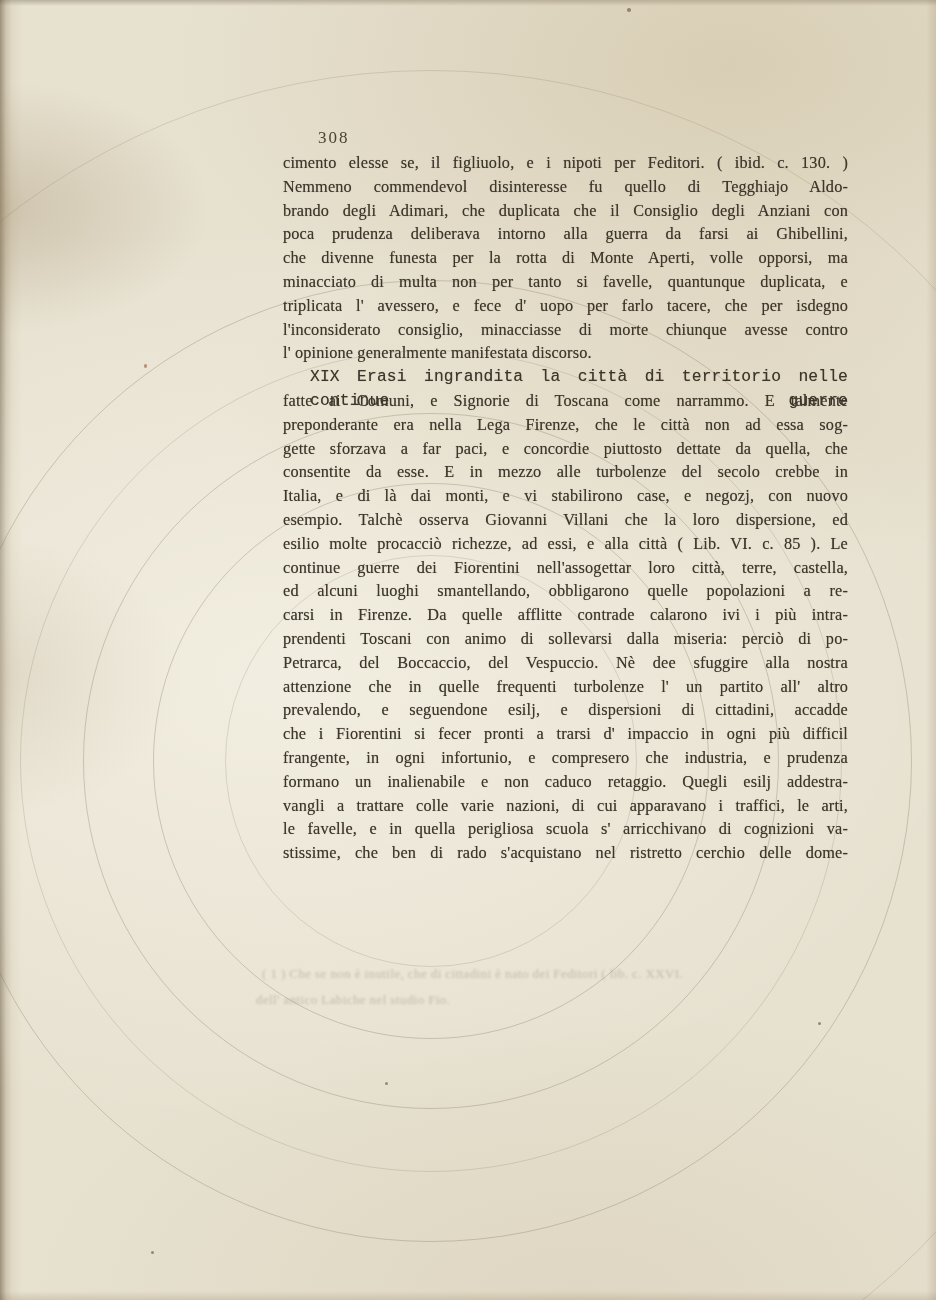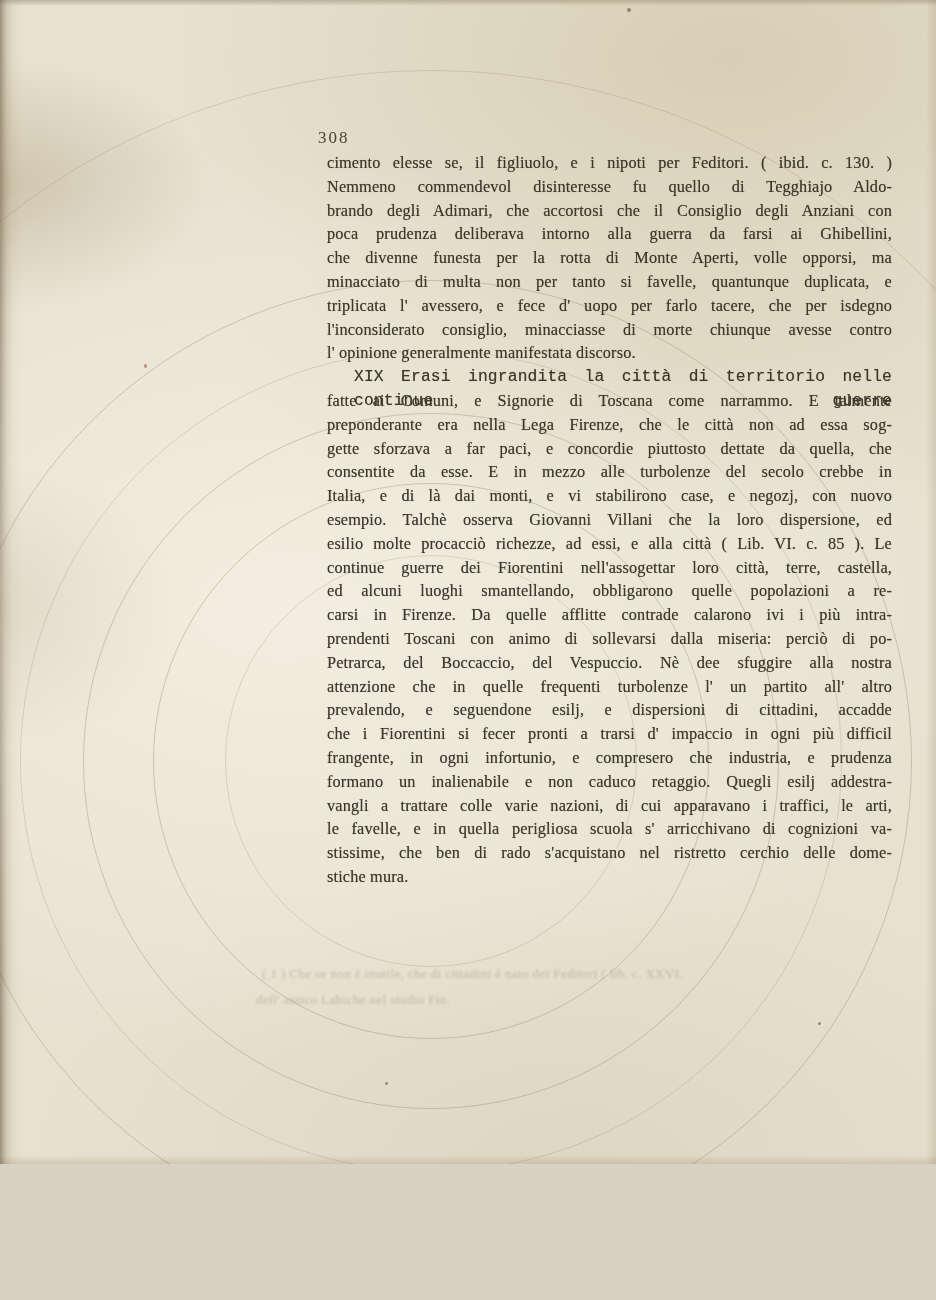--- a/index.html
+++ b/index.html
@@ -1,17 +1,17 @@
 <!DOCTYPE html>
 <html><head>
 <meta charset="utf-8">
 <style>
   html,body{margin:0;padding:0;background:#d8d2c2;}
   .page{
-    position:relative;width:936px;height:1164px;overflow:hidden;
+    position:relative;width:936px;height:1300px;overflow:hidden;
     background:
       radial-gradient(900px 520px at 78% 5%, rgba(186,166,124,0.32), rgba(186,166,124,0) 62%),
       radial-gradient(700px 260px at 72% 31%, rgba(188,170,130,0.16), transparent 65%),
       radial-gradient(1000px 650px at 30% 52%, rgba(255,253,244,0.45), transparent 70%),
       radial-gradient(800px 420px at 62% 100%, rgba(178,160,122,0.16), transparent 70%),
       radial-gradient(300px 180px at 0% 16%, rgba(150,128,94,0.30), transparent 70%),
       radial-gradient(260px 200px at 0% 52%, rgba(150,128,94,0.22), transparent 70%),
       linear-gradient(90deg, rgba(96,80,56,0.55) 0px, rgba(150,132,100,0.30) 6px, rgba(190,175,140,0.16) 12px, rgba(0,0,0,0) 22px),
       linear-gradient(180deg, rgba(90,78,56,0.32) 0px, transparent 6px),
       linear-gradient(270deg, rgba(140,122,92,0.22) 0px, transparent 10px),
@@ -25,21 +25,20 @@
   .c-a{border:1.5px solid rgba(122,107,80,0.30);}
   .c-b{border:1px solid rgba(122,107,80,0.20);}
   .pagenum{
     position:absolute;left:318px;top:128px;
     font-size:17px;letter-spacing:2px;color:#4a4234;
   }
   .textblock{
     position:absolute;left:283px;top:151px;width:565px;
     font-size:16.3px;line-height:23.8px;letter-spacing:0.15px;
     text-shadow:0 0 0.7px rgba(62,52,40,0.55);
-    margin-left:44px;
   }
   .tl{
     height:23.8px;text-align:justify;text-align-last:justify;
     white-space:normal;overflow:visible;
   }
   .tl.end{text-align-last:left;}
   .tl.indent{padding-left:27px;font-family:Liberation Mono, monospace;}
   .bleed{
     position:absolute;color:rgba(112,102,82,0.60);
     filter:blur(1.2px);opacity:0.55;font-size:13px;letter-spacing:0.4px;
@@ -59,21 +58,21 @@
   <div class="circle c-a" style="left:83px;top:413px;width:694px;height:694px;"></div>
   <div class="circle c-b" style="left:20px;top:350px;width:820px;height:820px;"></div>
   <div class="circle c-a" style="left:-50px;top:280px;width:960px;height:960px;"></div>
   <div class="circle c-b" style="left:-260px;top:70px;width:1380px;height:1380px;"></div>
 
   <div class="pagenum">308</div>
 
   <div class="textblock">
     <div class="tl">cimento elesse se, il figliuolo, e i nipoti per Feditori. ( ibid. c. 130. )</div>
     <div class="tl">Nemmeno commendevol disinteresse fu quello di Tegghiajo Aldo-</div>
-    <div class="tl">brando degli Adimari, che accortosi che il Consiglio degli Anziani con</div>
+    <div class="tl">brando degli Adimari, che duplicata che il Consiglio degli Anziani con</div>
     <div class="tl">poca prudenza deliberava intorno alla guerra da farsi ai Ghibellini,</div>
     <div class="tl">che divenne funesta per la rotta di Monte Aperti, volle opporsi, ma</div>
     <div class="tl">minacciato di multa non per tanto si favelle, quantunque duplicata, e</div>
     <div class="tl">triplicata l' avessero, e fece d' uopo per farlo tacere, che per isdegno</div>
     <div class="tl">l'inconsiderato consiglio, minacciasse di morte chiunque avesse contro</div>
     <div class="tl end">l' opinione generalmente manifestata discorso.</div>
     <div class="tl indent">XIX Erasi ingrandita la città di territorio nelle continue guerre</div>
     <div class="tl">fatte ai Comuni, e Signorie di Toscana come narrammo. E talmente</div>
     <div class="tl">preponderante era nella Lega Firenze, che le città non ad essa sog-</div>
     <div class="tl">gette sforzava a far paci, e concordie piuttosto dettate da quella, che</div>
@@ -87,21 +86,20 @@
     <div class="tl">prendenti Toscani con animo di sollevarsi dalla miseria: perciò di po-</div>
     <div class="tl">Petrarca, del Boccaccio, del Vespuccio. Nè dee sfuggire alla nostra</div>
     <div class="tl">attenzione che in quelle frequenti turbolenze l' un partito all' altro</div>
     <div class="tl">prevalendo, e seguendone esilj, e dispersioni di cittadini, accadde</div>
     <div class="tl">che i Fiorentini si fecer pronti a trarsi d' impaccio in ogni più difficil</div>
     <div class="tl">frangente, in ogni infortunio, e compresero che industria, e prudenza</div>
     <div class="tl">formano un inalienabile e non caduco retaggio. Quegli esilj addestra-</div>
     <div class="tl">vangli a trattare colle varie nazioni, di cui apparavano i traffici, le arti,</div>
     <div class="tl">le favelle, e in quella perigliosa scuola s' arricchivano di cognizioni va-</div>
     <div class="tl">stissime, che ben di rado s'acquistano nel ristretto cerchio delle dome-</div>
-    <div class="tl end">stiche mura.</div>
   </div>
 
   <div class="bleed b1">( 1 ) Che se non è inutile, che di cittadini è nato dei Feditori  ( lib. c. XXVI.</div>
   <div class="bleed b2">dell' antico Labiche nel studio Fio.</div>
 
   <div class="speck" style="left:627px;top:8px;width:4px;height:4px;"></div>
   <div class="speck rust" style="left:144px;top:364px;width:3px;height:4px;"></div>
   <div class="speck" style="left:818px;top:1022px;width:3px;height:3px;"></div>
   <div class="speck" style="left:151px;top:1251px;width:3px;height:3px;"></div>
   <div class="speck" style="left:385px;top:1082px;width:3px;height:3px;"></div>

